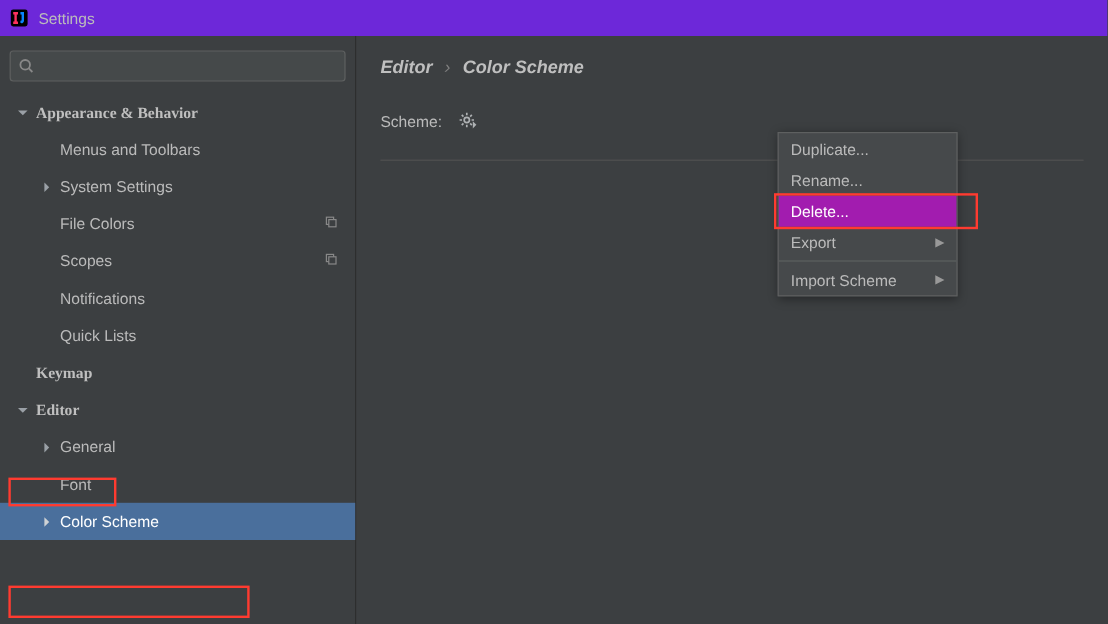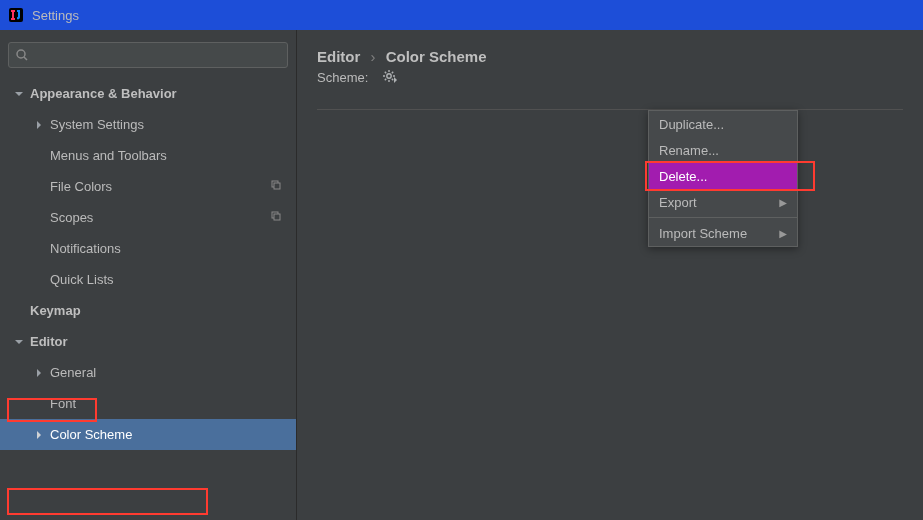--- a/index.html
+++ b/index.html
@@ -11,21 +11,21 @@
       font-size: 13px;
       color: #bbbbbb;
       overflow: hidden;
       position: relative;
     }
     .titlebar {
       display: flex;
       align-items: center;
       height: 30px;
       padding: 0 8px;
-      background: #1d4ed8;
+      background: #6d28d9;
     }
     .titlebar .app-icon {
       width: 16px;
       height: 16px;
       margin-right: 8px;
     }
     .titlebar .title {
       font-size: 13px;
       color: #bbbbbb;
     }
@@ -60,21 +60,21 @@
       margin-left: 4px;
     }
     .tree-item {
       display: flex;
       align-items: center;
       height: 31px;
       padding-left: 14px;
       cursor: pointer;
       position: relative;
     }
-    .tree-item.bold { font-weight: 600; color: #bfbfbf; }
+    .tree-item.bold { font-weight: 600; color: #bfbfbf; font-family: Liberation Serif, serif; }
     .tree-item.selected { background: #4a6f9c; color: #fff; }
     .tree-item .arrow {
       width: 10px;
       height: 10px;
       margin-right: 6px;
       flex-shrink: 0;
     }
     .tree-item.level1 { padding-left: 34px; }
     .tree-item.level1 .arrow-slot { width: 16px; display: inline-block; }
     .tree-item .copy-icon {
@@ -84,20 +84,22 @@
     .content {
       flex: 1;
       padding: 18px 20px;
       background: #3c3f41;
       position: relative;
     }
     .breadcrumb {
       font-size: 15px;
       font-weight: 600;
       color: #bfbfbf;
+      margin-bottom: 24px;
+      font-style: italic;
     }
     .breadcrumb .sep {
       margin: 0 6px;
       color: #808080;
       font-weight: normal;
     }
     .scheme-row {
       display: flex;
       align-items: center;
       gap: 10px;
@@ -191,28 +193,28 @@
       <input type="text" placeholder="" style="">
     </div>
 
     <div class="tree-item bold">
       <svg class="arrow" viewBox="0 0 10 10">
           <path d="M1 3 L5 7 L9 3 Z" fill="#9aa0a6"></path>
         </svg>
       <span>Appearance &amp; Behavior</span>
     </div>
     <div class="tree-item level1">
+      <span class="arrow-slot"></span>
+      <span>Menus and Toolbars</span>
+    </div>
+    <div class="tree-item level1">
       <svg class="arrow" viewBox="0 0 10 10">
           <path d="M3 1 L7 5 L3 9 Z" fill="#9aa0a6"></path>
         </svg>
       <span>System Settings</span>
-    </div>
-    <div class="tree-item level1">
-      <span class="arrow-slot"></span>
-      <span>Menus and Toolbars</span>
     </div>
     <div class="tree-item level1">
       <span class="arrow-slot"></span>
       <span>File Colors</span>
       <span class="copy-icon">
         <svg width="12" height="12" viewBox="0 0 12 12">
             <rect x="2" y="2" width="6" height="6" stroke="#888" fill="none"></rect>
             <rect x="4" y="4" width="6" height="6" stroke="#888" fill="#3c3f41"></rect>
           </svg>
       </span>

